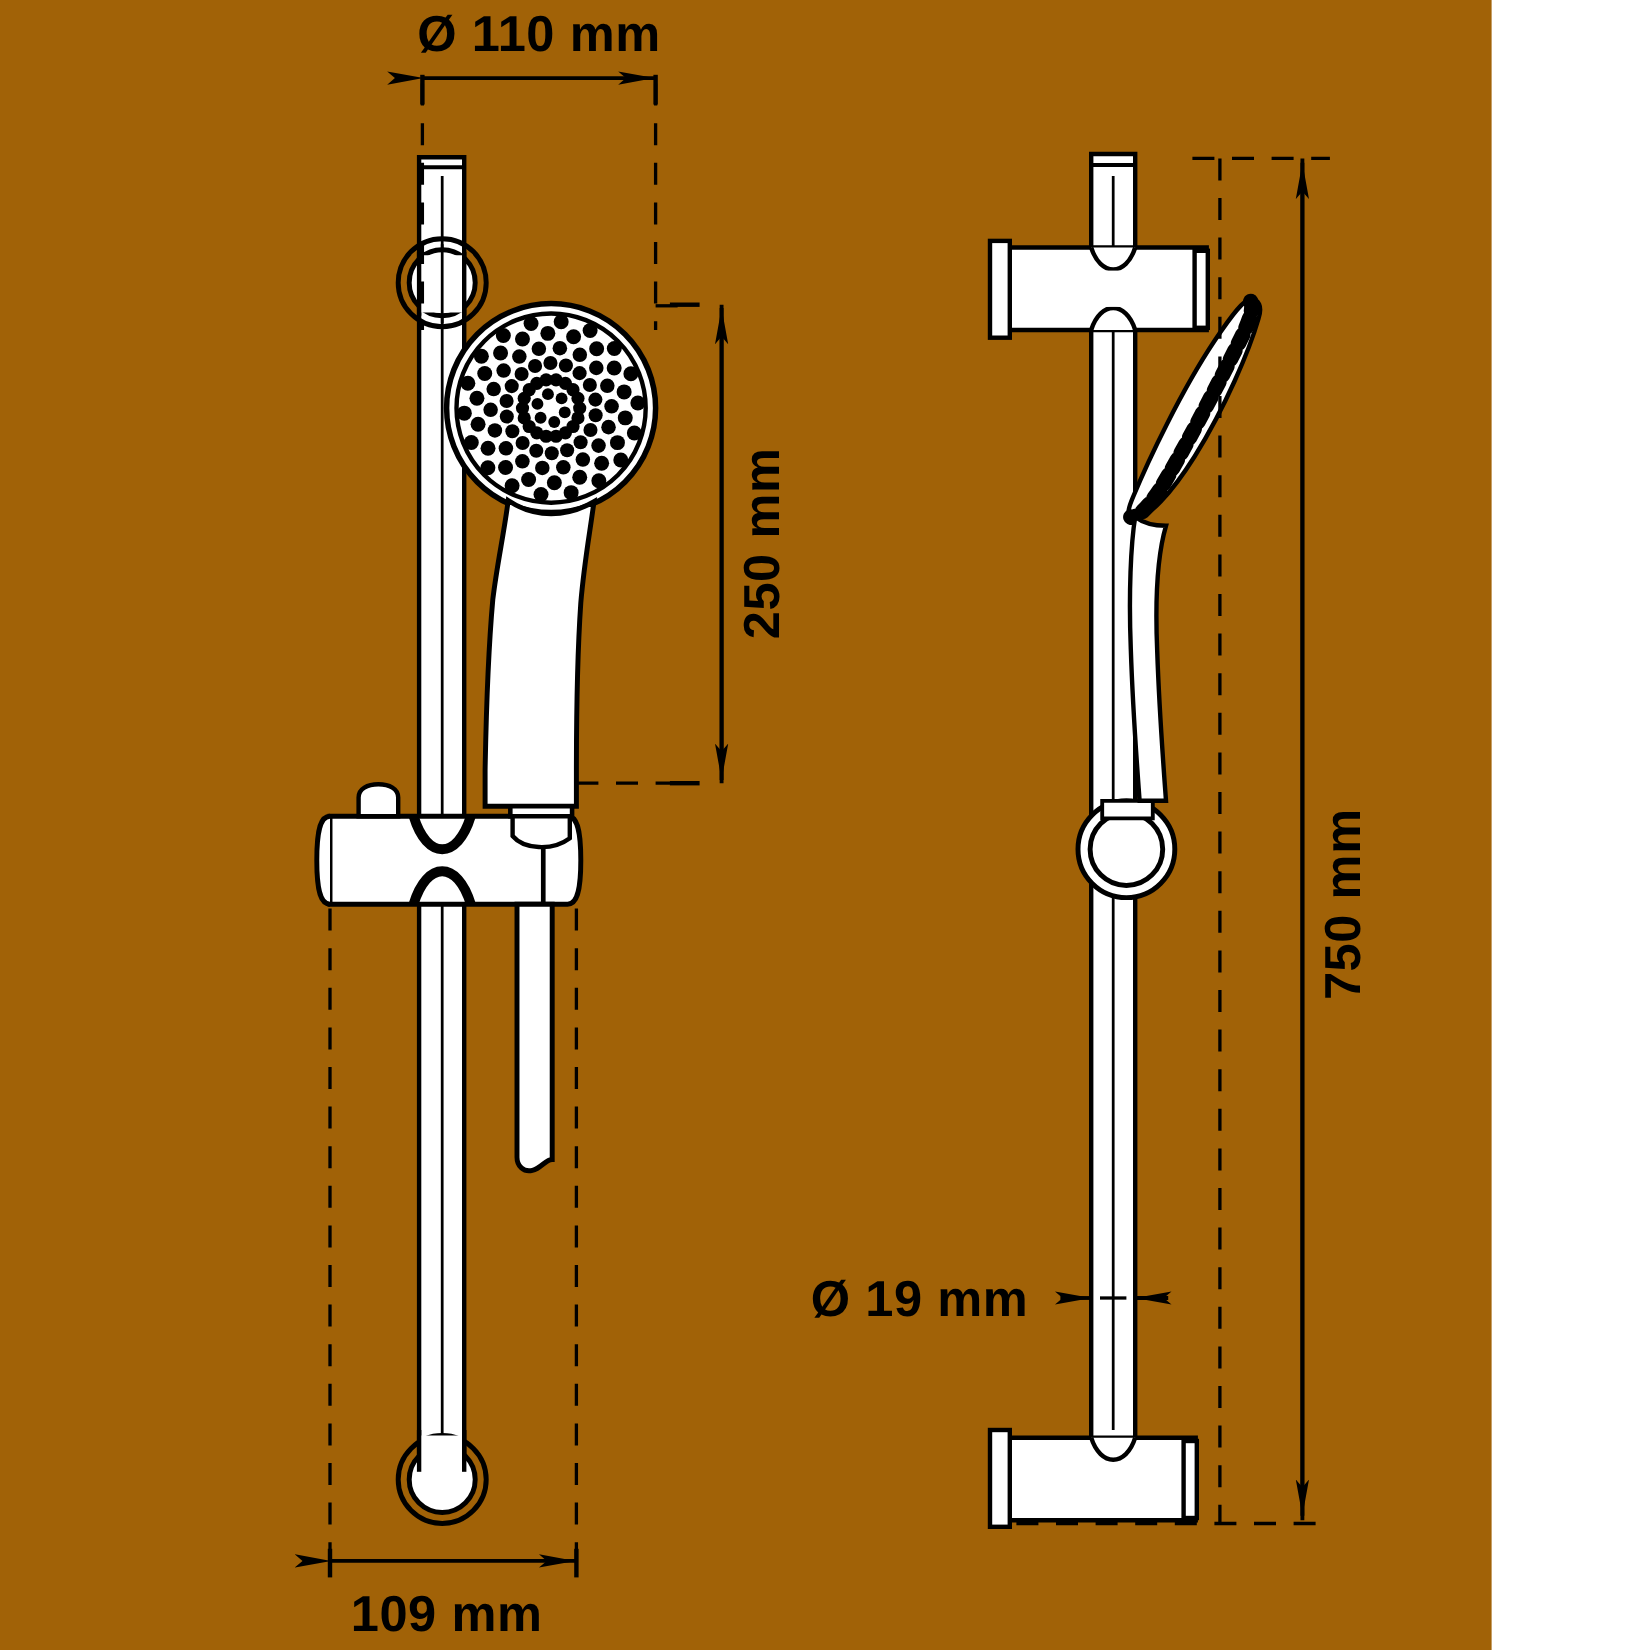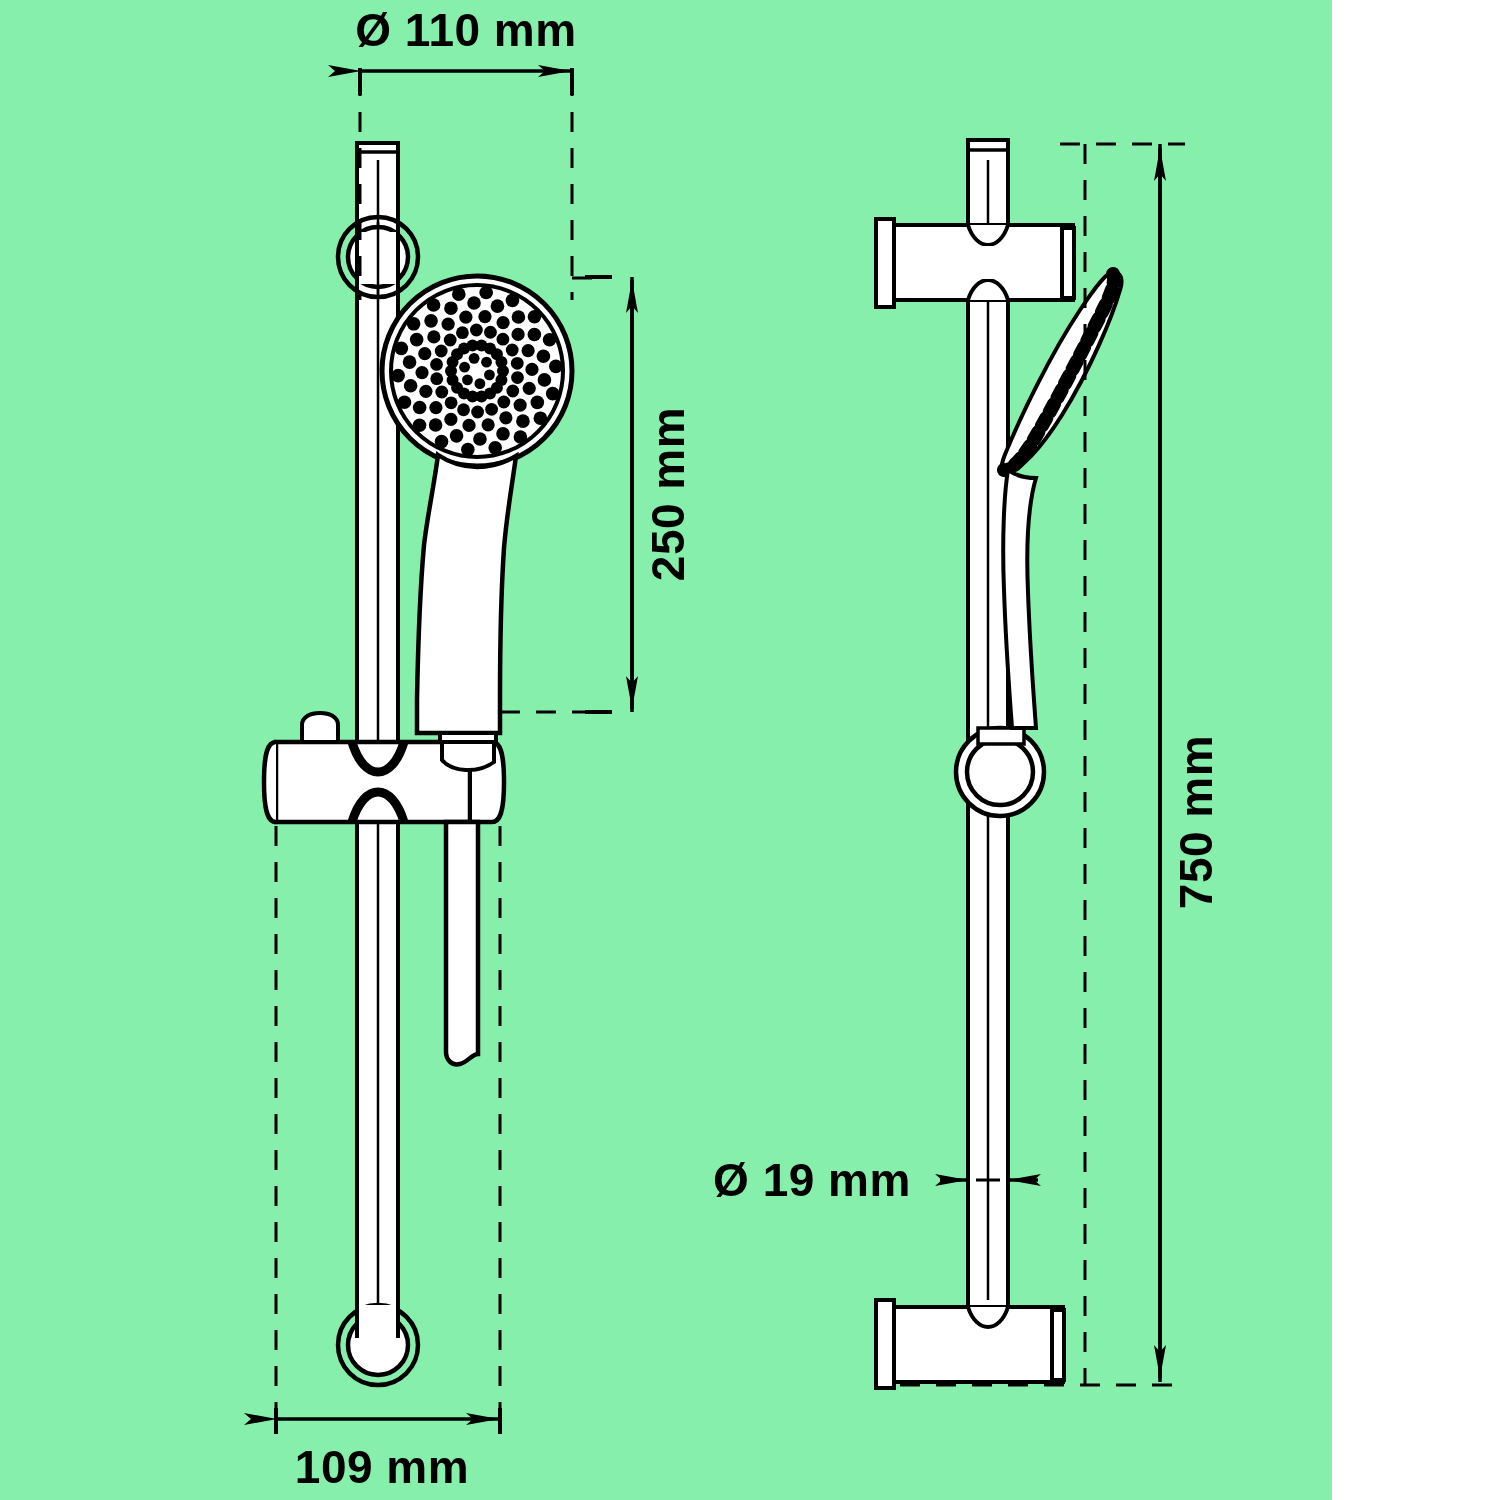--- a/index.html
+++ b/index.html
@@ -1,18 +1,18 @@
 <!DOCTYPE html>
 <html><head>
 <meta charset="utf-8">
 <style>
   html,body{margin:0;padding:0;background:#ffffff;}
   body{width:1500px;height:1500px;overflow:hidden;
        font-family:"Liberation Sans","DejaVu Sans",sans-serif;}
-  #sheet{position:relative;width:1332px;height:1500px;background:#86efac;}
+  #sheet{position:relative;width:1332px;height:1500px;background:#a16207;padding-left:24px;}
   svg{display:block;}
   .dimtext{font-family:"Liberation Sans","DejaVu Sans",sans-serif;
            font-size:46px;font-weight:700;fill:#000000;letter-spacing:0.5px;}
 </style>
 </head>
 <body>
 
 <div id="sheet">
 <svg width="1500" height="1500" viewBox="0 0 1500 1500">
   <defs>

